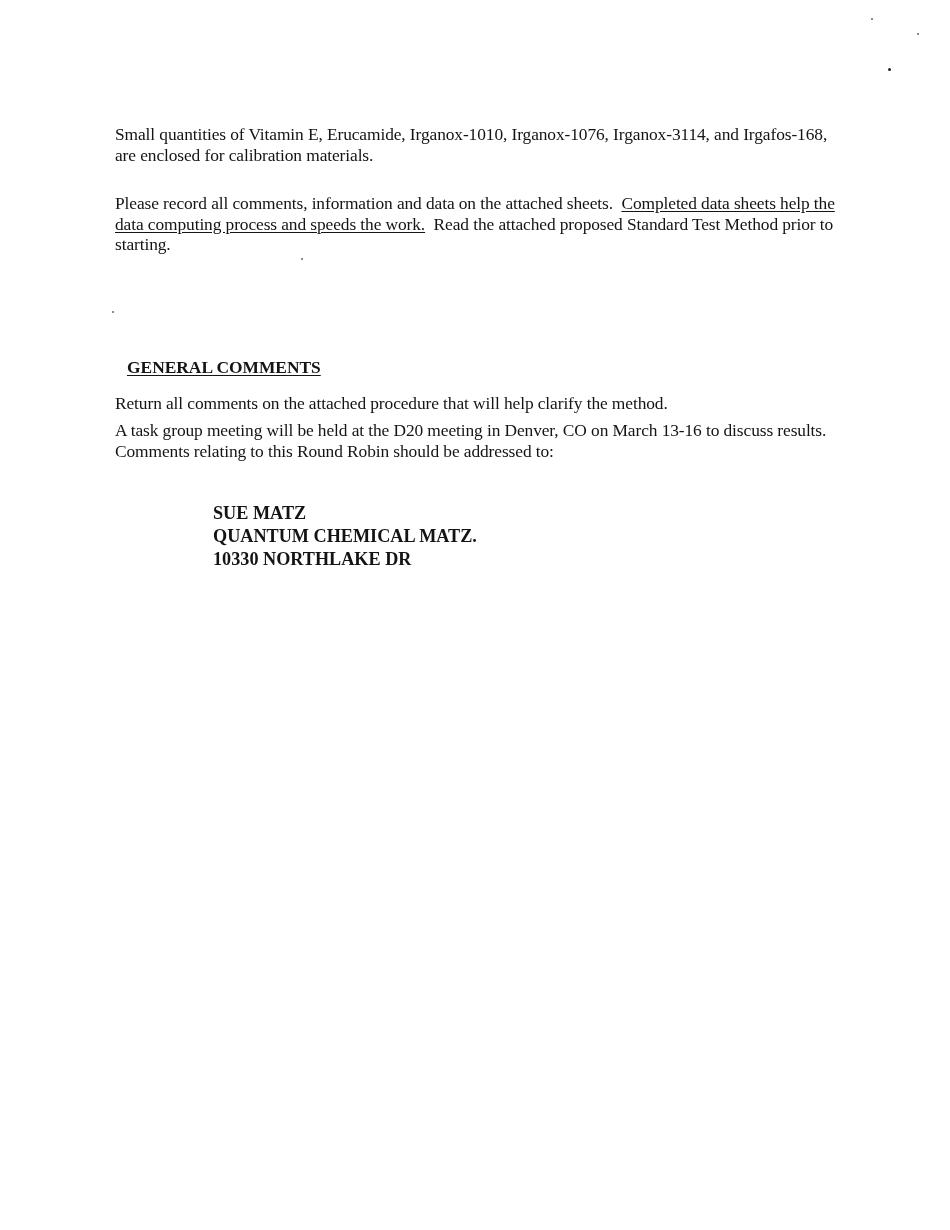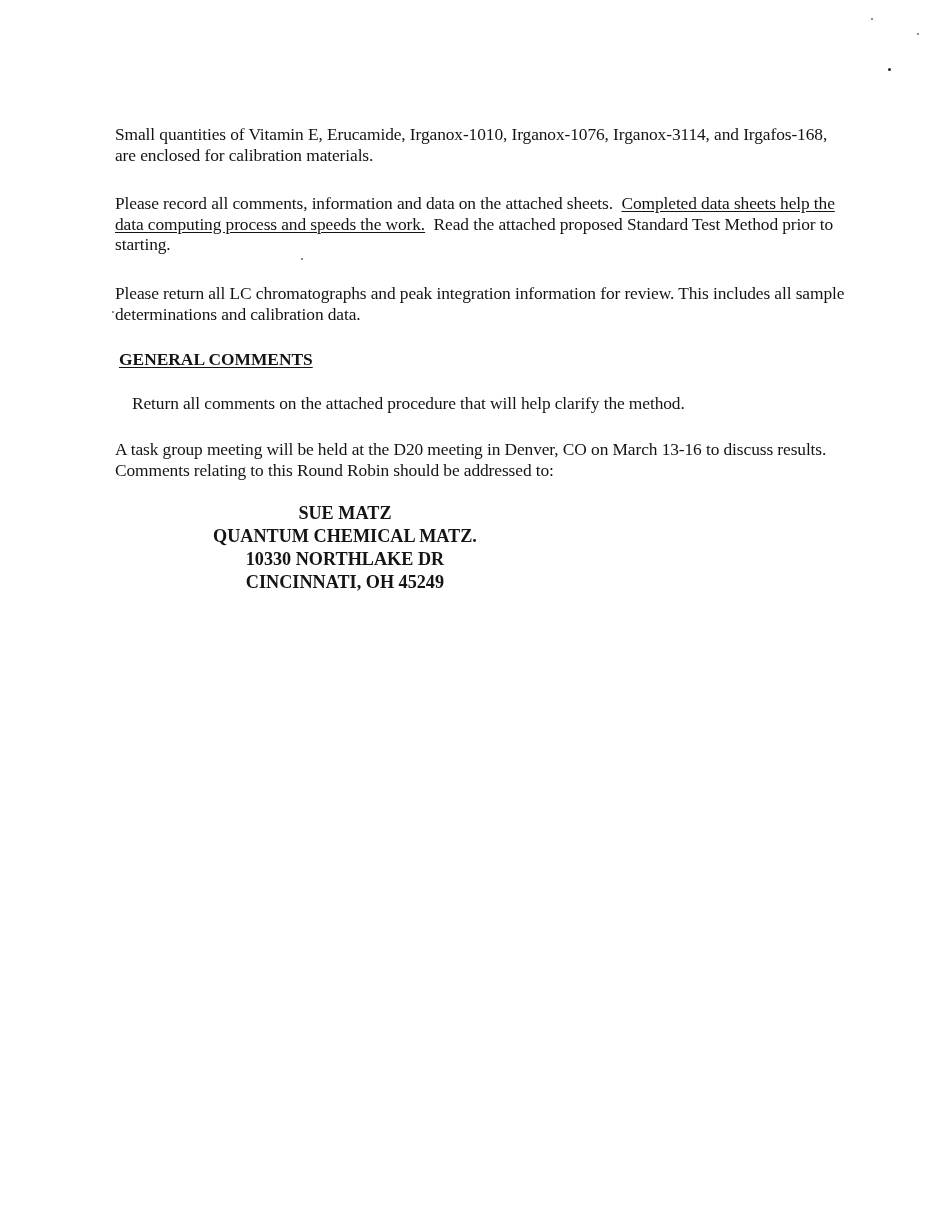--- a/index.html
+++ b/index.html
@@ -34,59 +34,57 @@
       text-underline-offset: 2px;
     }
     .heading {
       position: absolute;
       left: 115px;
       top: 345px;
       font-size: 17.4px;
       font-weight: bold;
       text-decoration: underline;
       text-underline-offset: 2px;
-      margin: 4px;
+      margin: 12px;
     }
     .address {
       position: absolute;
       left: 213px;
       top: 502px;
       font-size: 18.2px;
       line-height: 23px;
       font-weight: bold;
     }
-    .address div { white-space: nowrap; text-align: center; }
+    .address div { white-space: nowrap; }
     .speck {
       position: absolute;
       background: #666;
       border-radius: 50%;
     }
   </style>
 </head>
 <body>
 
 <div class="page">
 
   <p class="para" style="top:124px;">Small quantities of Vitamin E, Erucamide, Irganox-1010, Irganox-1076, Irganox-3114, and Irgafos-168, are enclosed for calibration materials.</p>
 
   <p class="para" style="top:193px;"><span>Please record all comments, information and data on the attached sheets.</span>&nbsp; <span class="u">Completed data sheets help the data computing process and speeds the work.</span>&nbsp; <span>Read the attached proposed Standard Test Method prior to starting.</span></p>
 
-  <p class="para" style="top:283px;">Please return all LC chromatographs and peak integration information for review.  This includes all sample determinations and calibration data.</p>
 
   <p class="heading">GENERAL COMMENTS</p>
 
-  <p class="para" style="top:393px;margin-left:17px;">Return all comments on the attached procedure that will help clarify the method.</p>
+  <p class="para" style="top:393px;">Return all comments on the attached procedure that will help clarify the method.</p>
 
-  <p class="para" style="top:439px;">A task group meeting will be held at the D20 meeting in Denver, CO on March 13-16 to discuss results.  Comments relating to this Round Robin should be addressed to:</p>
+  <p class="para" style="top:420px;">A task group meeting will be held at the D20 meeting in Denver, CO on March 13-16 to discuss results.  Comments relating to this Round Robin should be addressed to:</p>
 
   <div class="address">
     <div>SUE MATZ</div>
     <div>QUANTUM CHEMICAL MATZ.</div>
     <div>10330 NORTHLAKE DR</div>
-    <div>CINCINNATI, OH 45249</div>
   </div>
 
   <div class="speck" style="left:871px;top:18px;width:2px;height:2px;"></div>
   <div class="speck" style="left:917px;top:33px;width:2px;height:2px;"></div>
   <div class="speck" style="left:888px;top:68px;width:3px;height:3px;background:#222;"></div>
   <div class="speck" style="left:301px;top:258px;width:2px;height:2px;"></div>
   <div class="speck" style="left:112px;top:311px;width:2px;height:2px;"></div>
 </div>
 
 </body></html>

